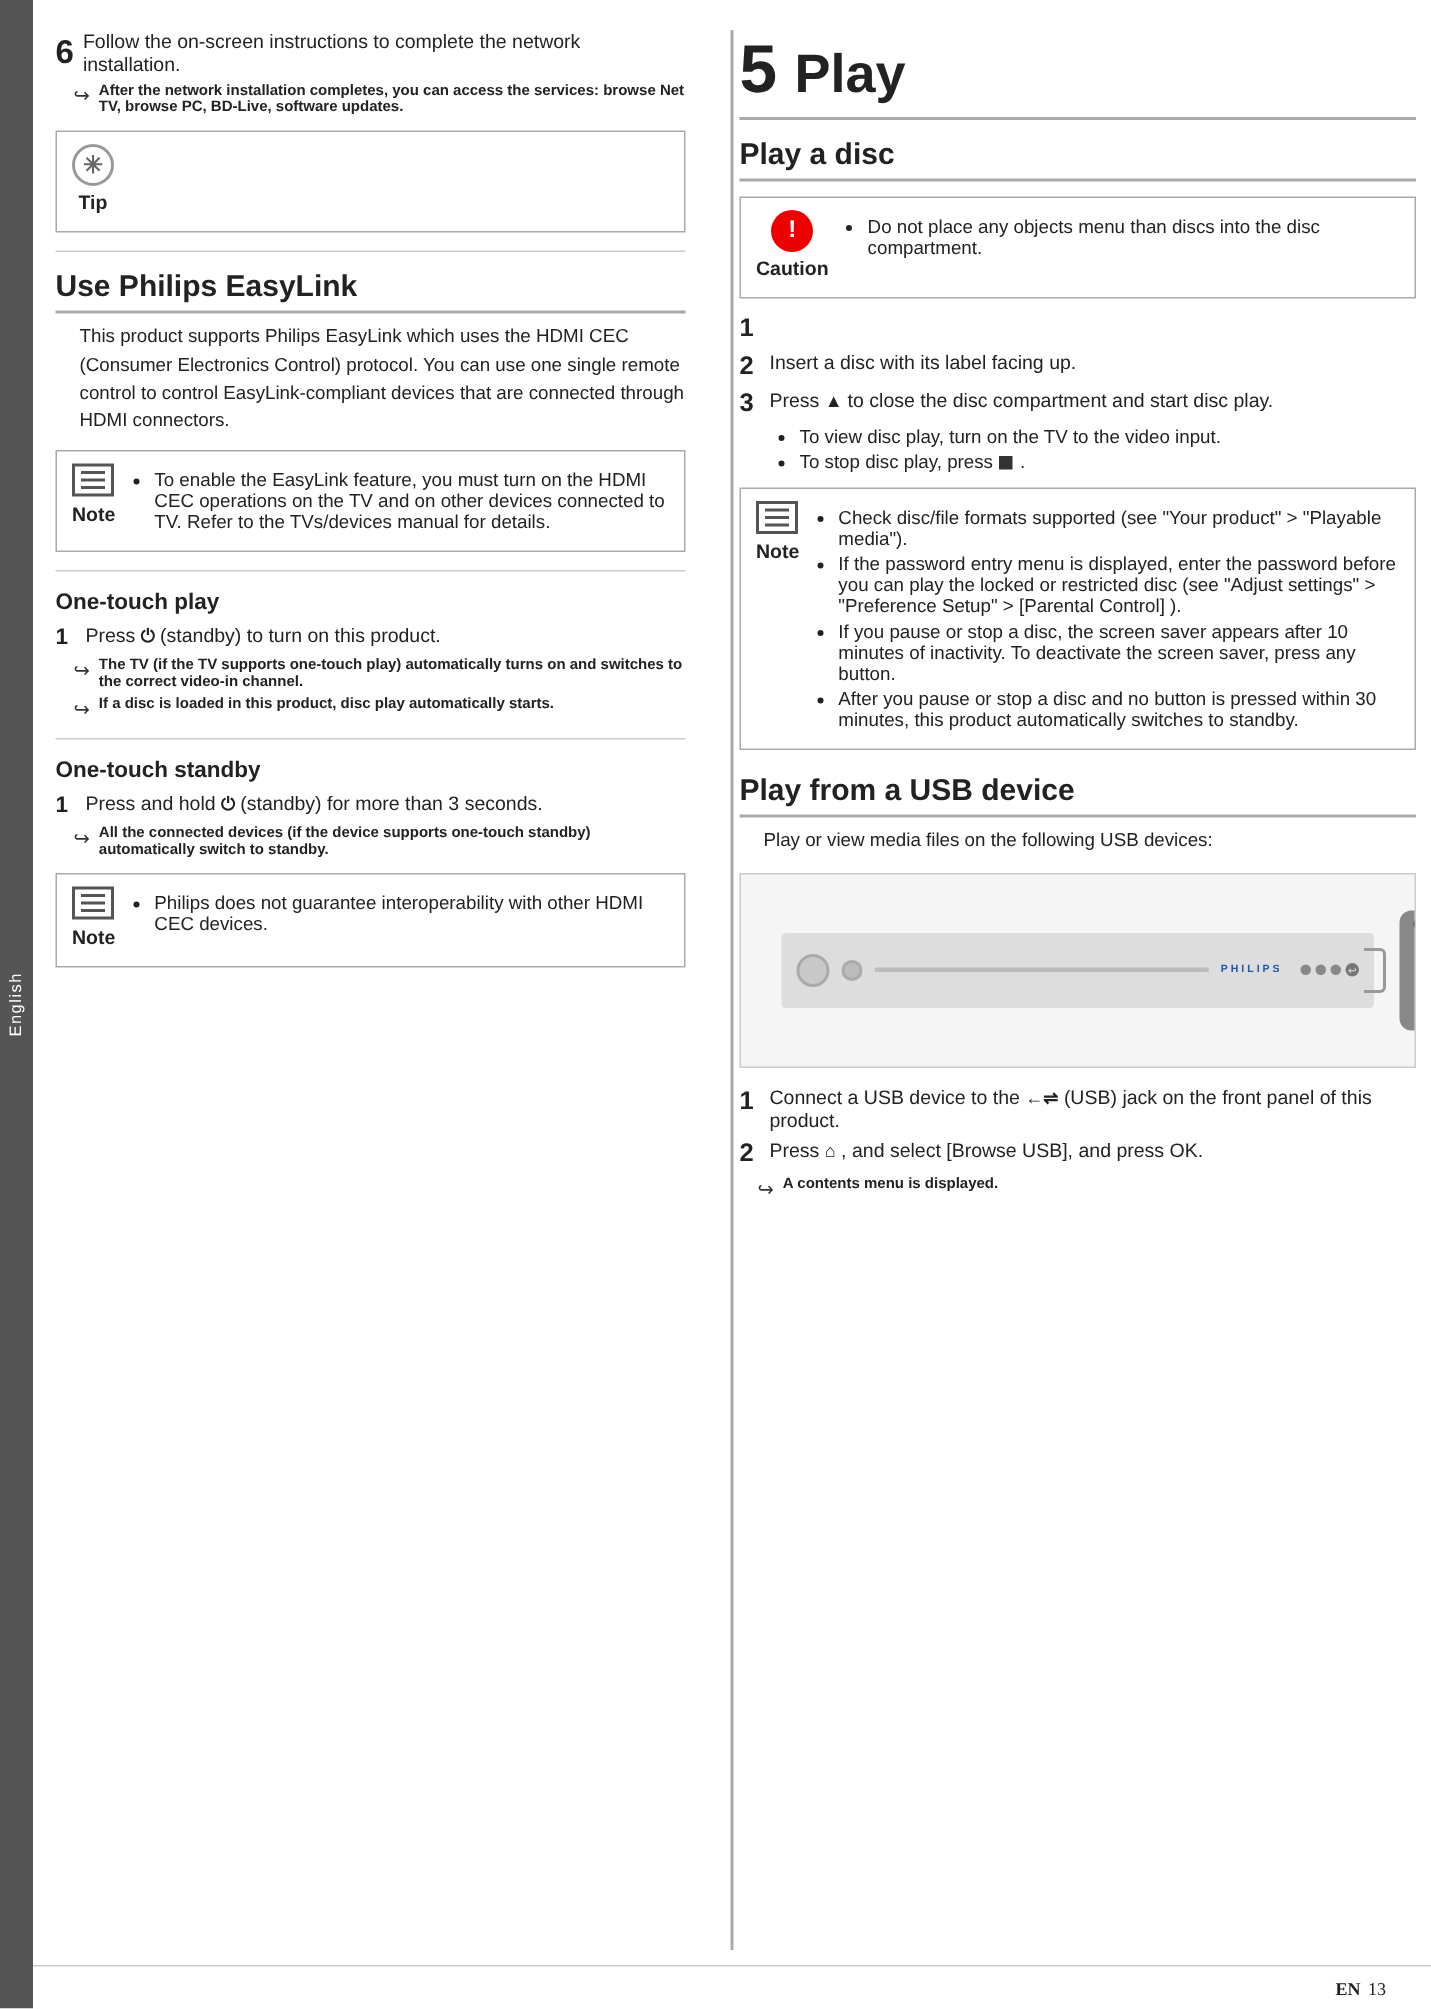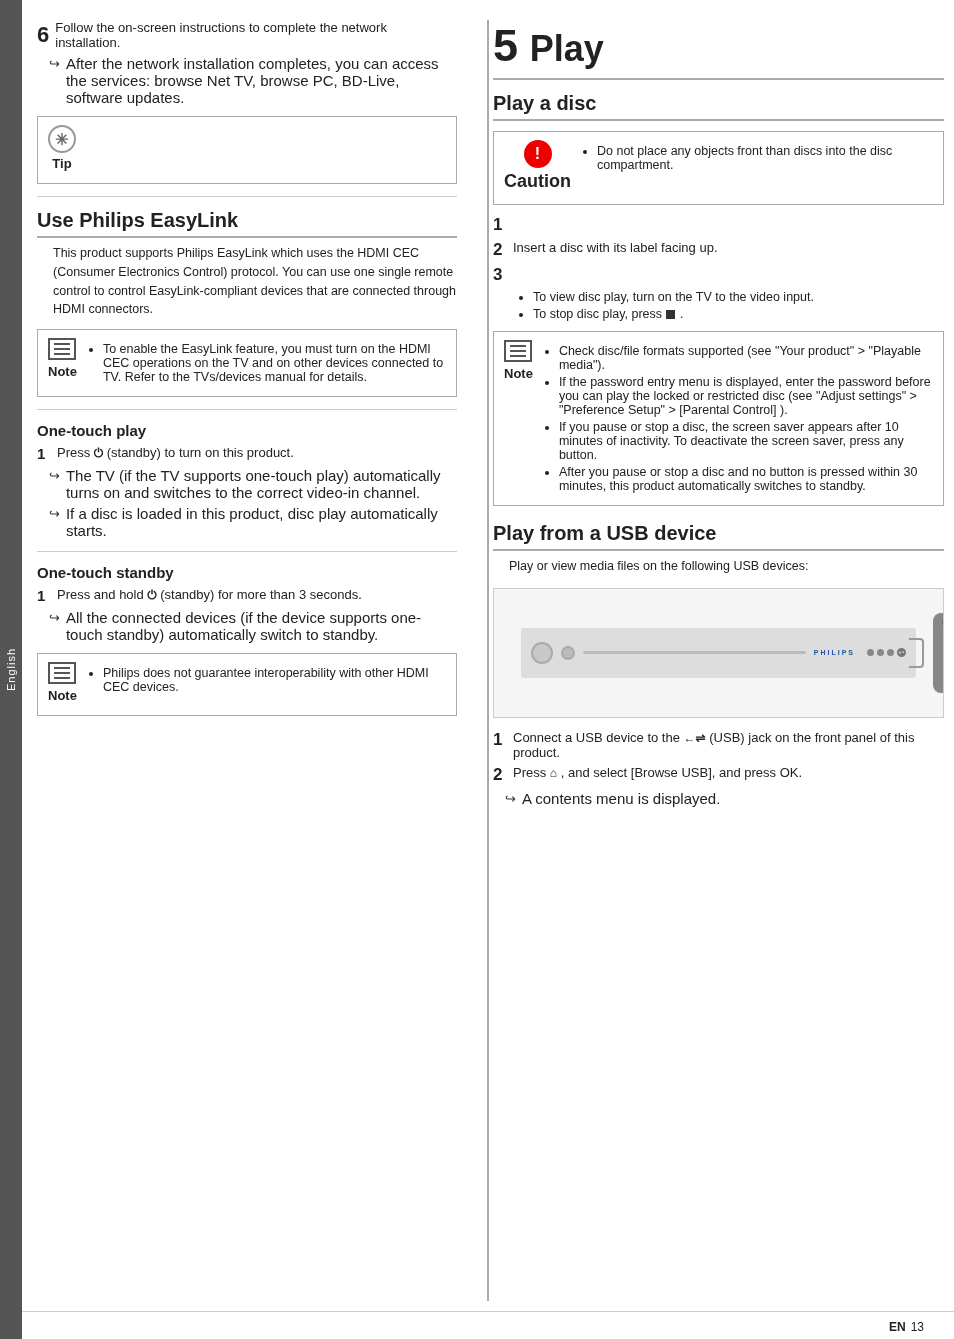--- a/index.html
+++ b/index.html
@@ -173,21 +173,21 @@
       align-items: center;
       justify-content: center;
       font-size: 16px;
       font-weight: bold;
       color: #fff;
       flex-shrink: 0;
     }
 
     .caution-label {
       font-weight: bold;
-      font-size: 18px;
+      font-size: 13px;
       margin-bottom: 4px;
     }
 
     .section-title-medium {
       font-size: 20px;
       font-weight: bold;
       margin-bottom: 6px;
       border-bottom: 2px solid #aaa;
       padding-bottom: 4px;
     }
@@ -238,21 +238,22 @@
 
     .arrow-sym {
       font-size: 13px;
       color: #333;
       flex-shrink: 0;
       margin-top: 1px;
     }
 
     .arrow-text {
       flex: 1;
-      font-size: 15px;
+      font-size: 10px;
+      font-weight: bold;
     }
 
     .divider {
       border: none;
       border-top: 1px solid #ccc;
       margin: 12px 0;
     }
 
     
     .device-image {
@@ -267,20 +268,21 @@
       position: relative;
       overflow: hidden;
     }
 
     .page-footer {
       display: flex;
       justify-content: flex-end;
       align-items: center;
       padding: 8px 30px 5px;
       border-top: 1px solid #ccc;
+      font-family: Liberation Serif, serif;
     }
 
     .page-num {
       font-size: 12px;
     }
 
     .en-label {
       font-weight: bold;
       font-size: 12px;
       margin-right: 5px;
@@ -446,35 +448,40 @@
           <div class="section-title-medium">Play a disc</div>
 
           <div class="caution-box">
             <div style="display:flex; flex-direction:column; align-items:center; gap:3px; flex-shrink:0;">
               <div class="caution-icon">!</div>
               <span class="caution-label">Caution</span>
             </div>
             <div>
               <ul class="bullet-list">
                 <li>
-                  <span>Do not place any objects front than discs into the disc compartment.</span>
+                  <span>Do not place any objects menu than discs into the disc compartment.</span>
                 </li>
               </ul>
             </div>
           </div>
 
           <div class="step-row">
             <span class="step-num" style="font-size:17px;">1</span>
           </div>
           <div class="step-row">
             <span class="step-num" style="font-size:17px;">2</span>
             <span class="step-text">Insert a disc with its label facing up.</span>
           </div>
           <div class="step-row">
             <span class="step-num" style="font-size:17px;">3</span>
+            <span class="step-text">
+              <span>Press</span>
+              <span class="inline-sym"> ▲ </span>
+              <span>to close the disc compartment and start disc play.</span>
+            </span>
           </div>
           <div style="padding-left: 22px;">
             <ul class="bullet-list">
               <li>
                 <span>To view disc play, turn on the TV to the video input.</span>
               </li>
               <li>
                 <span>To stop disc play, press</span>
                 <span class="small-icon-stop"></span>
                 .

